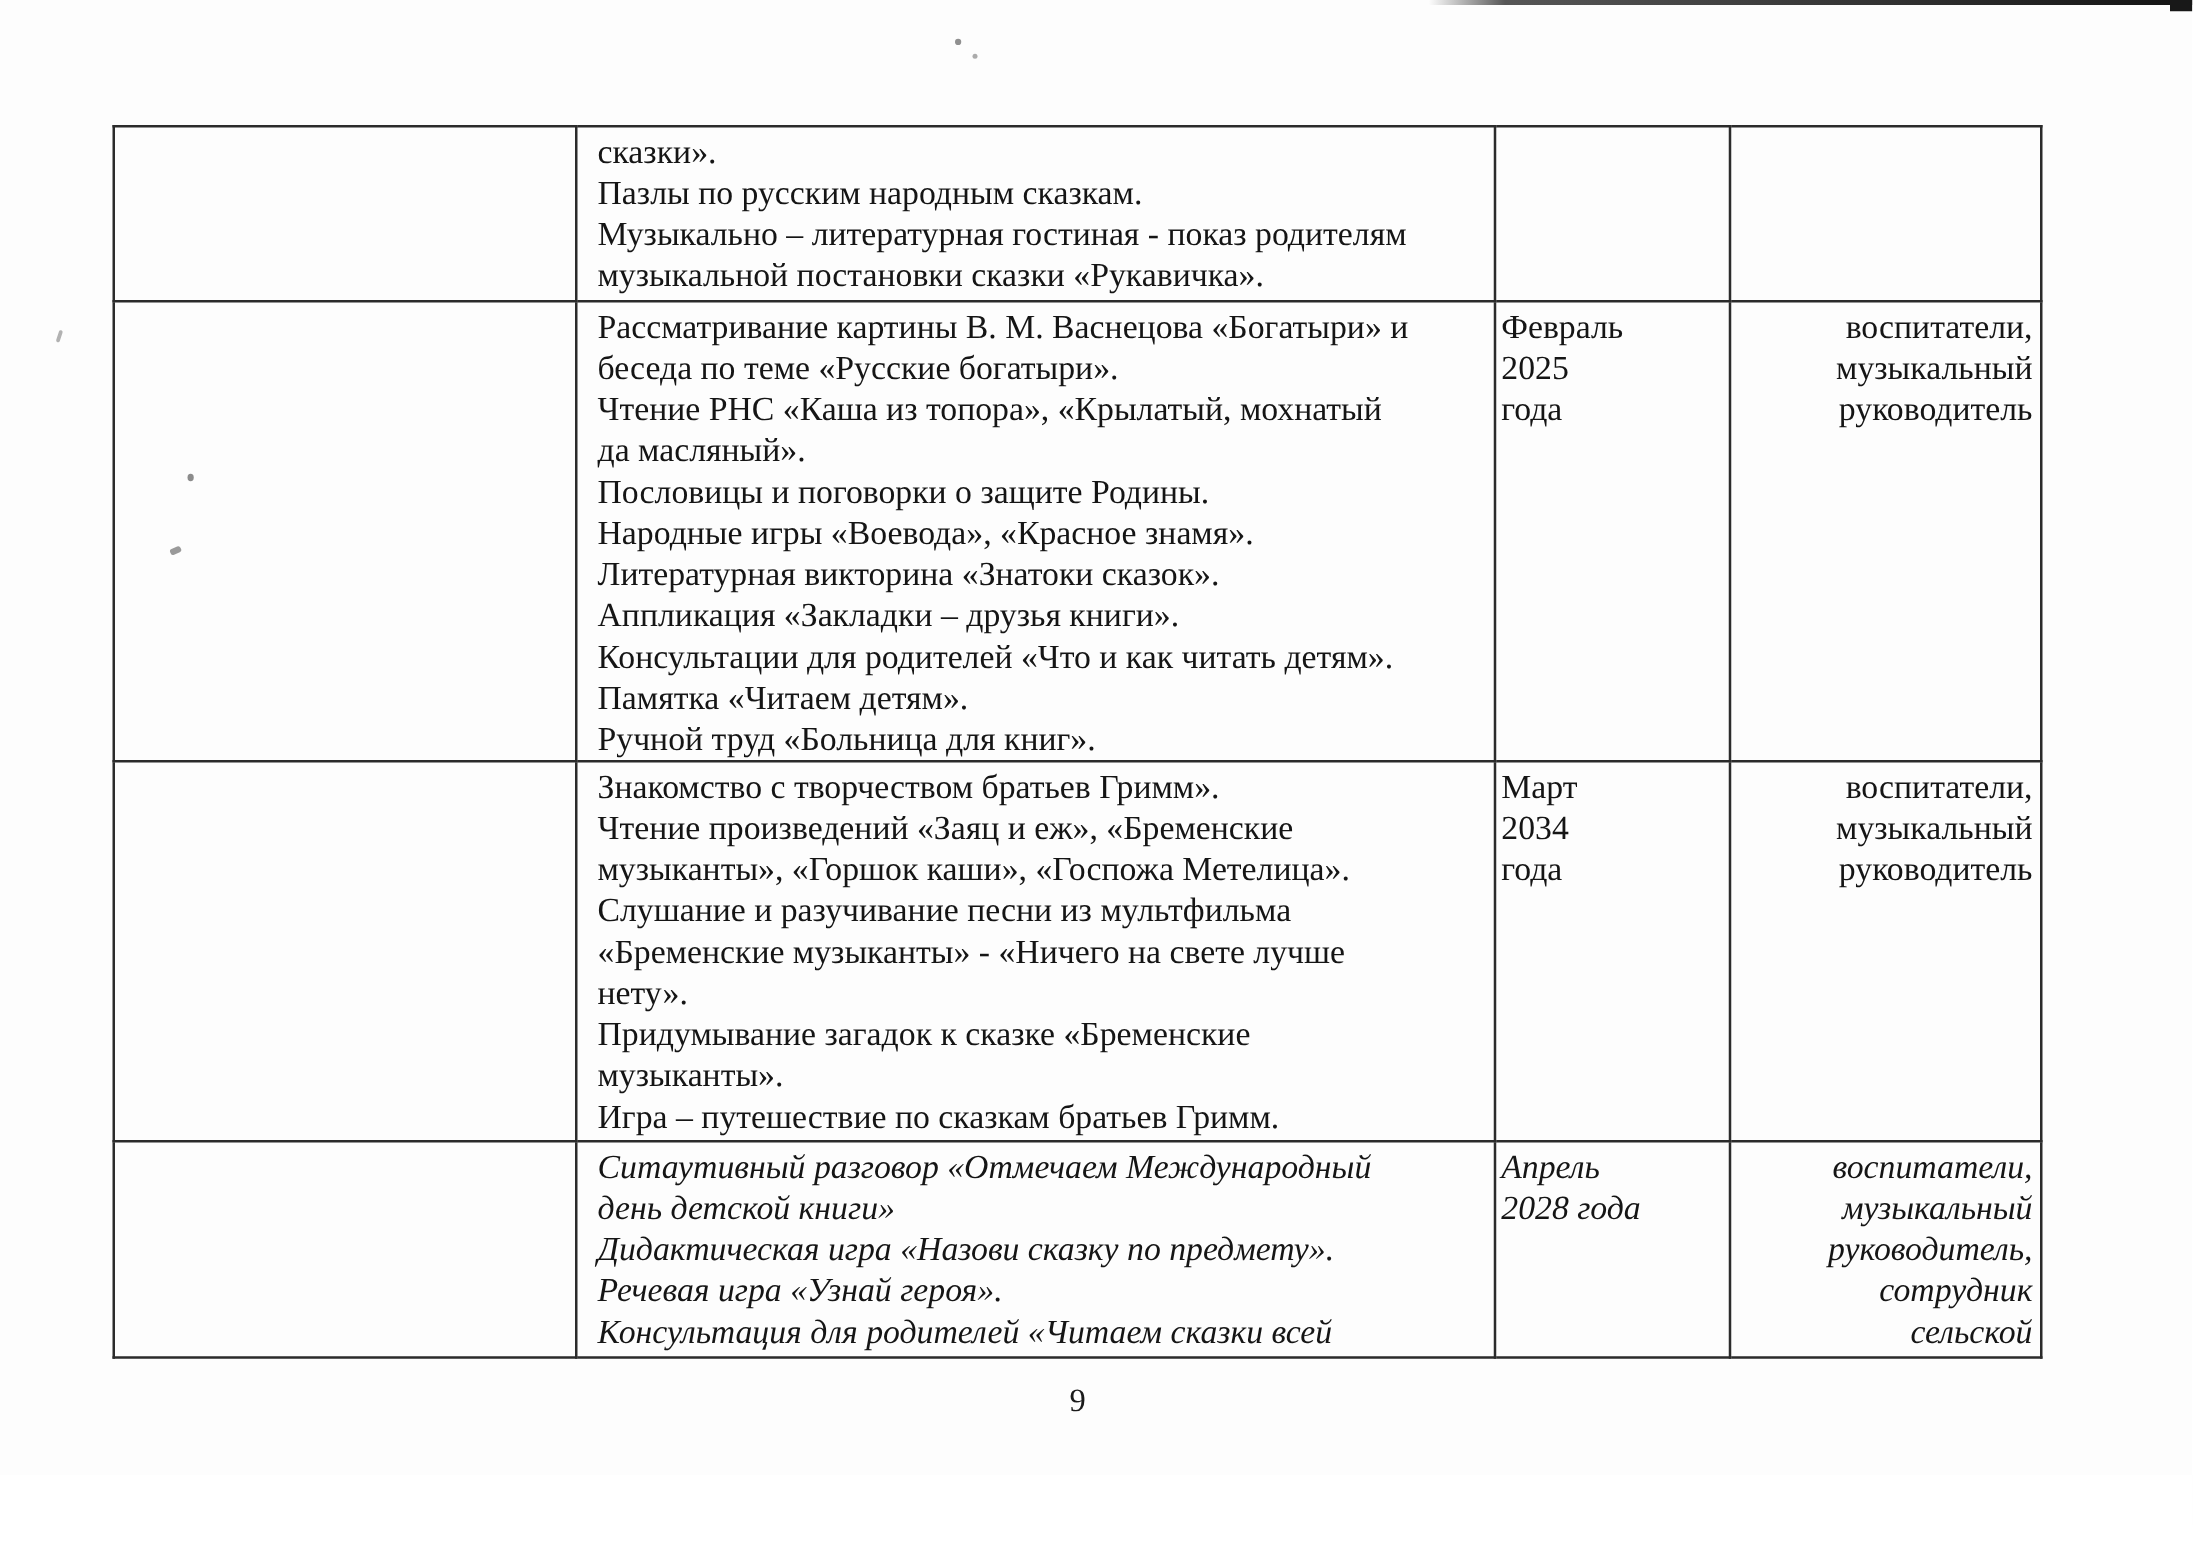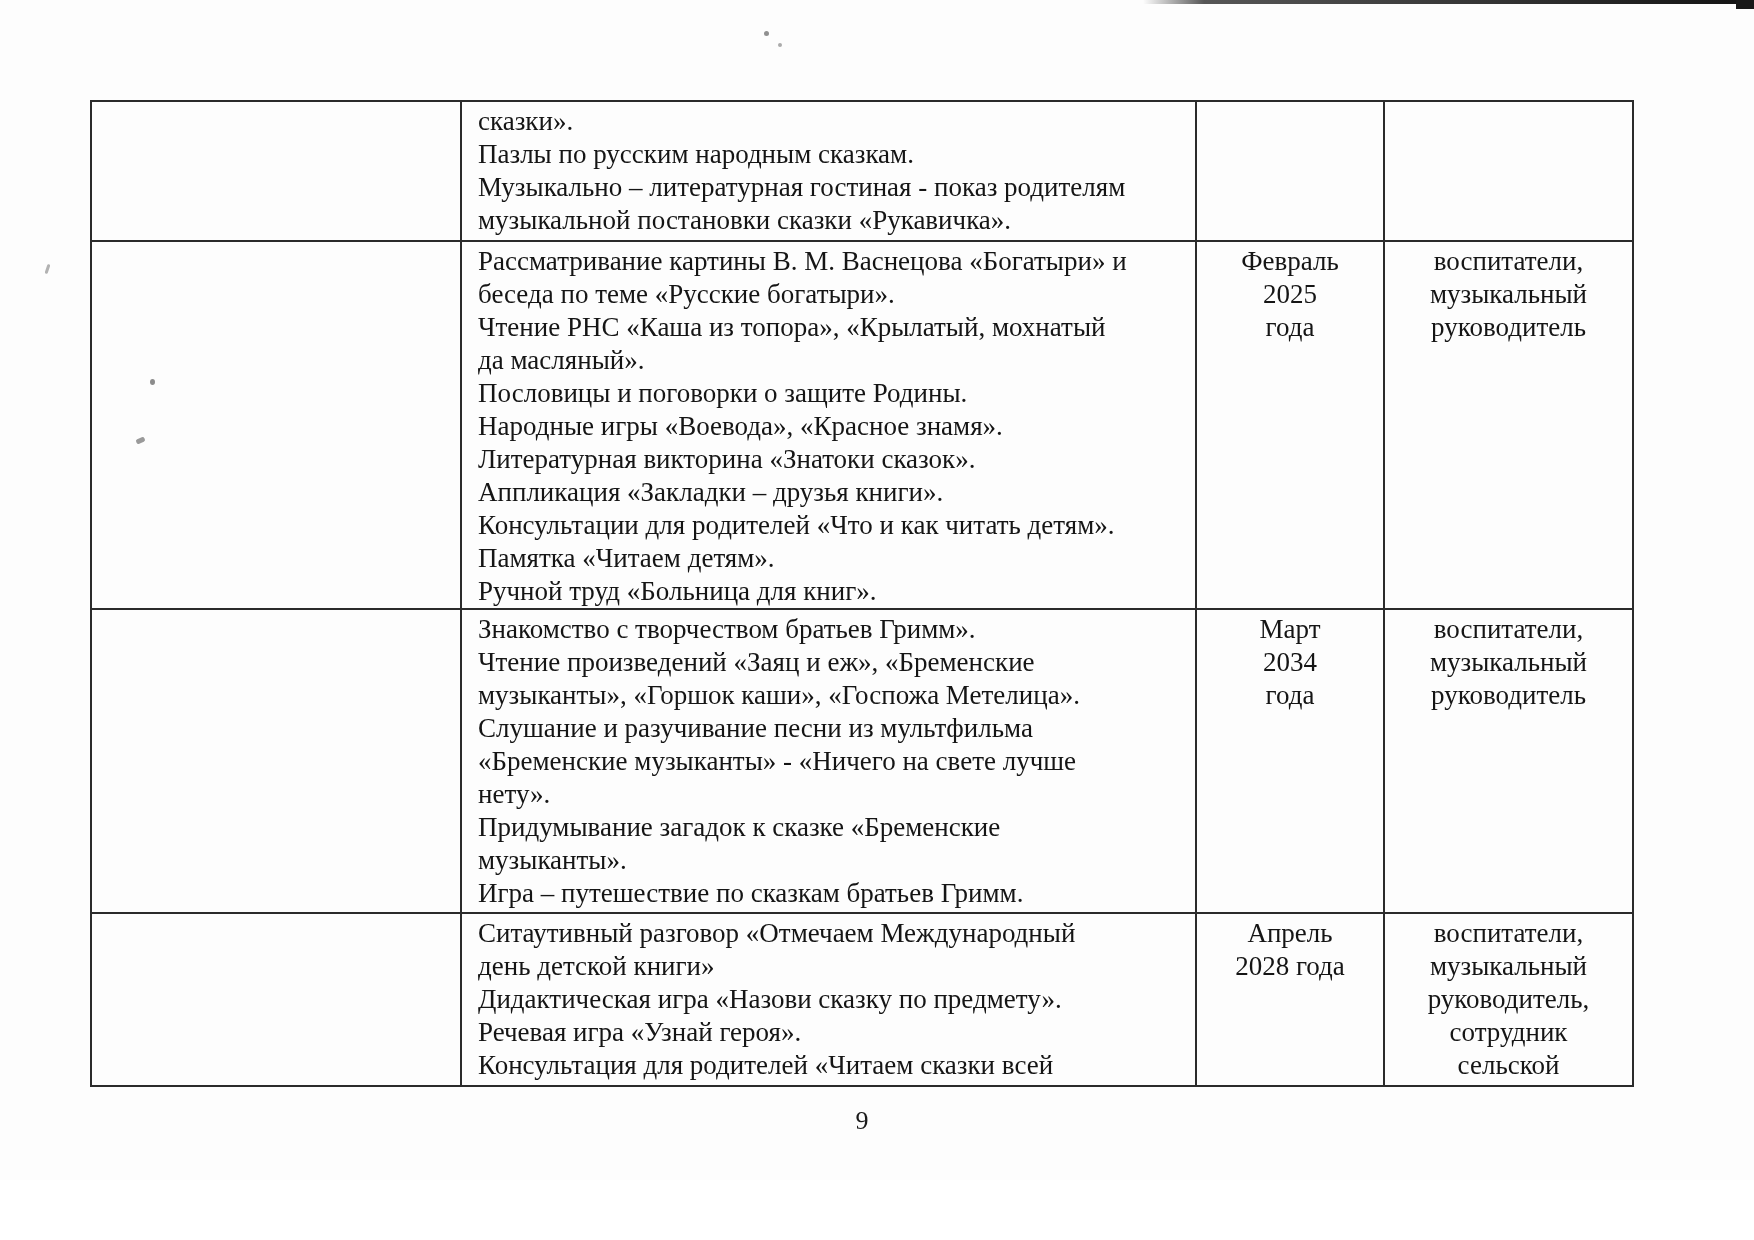--- a/index.html
+++ b/index.html
@@ -28,25 +28,25 @@
     border: 2px solid #2b2b2b;
     vertical-align: top;
     font-size: 27px;
     line-height: 33px;
     white-space: pre-line;
     overflow: hidden;
   }
   tr.row-1 { height: 140px; }
   tr.row-2 { height: 368px; }
   tr.row-3 { height: 304px; padding-left: 12px; }
-  tr.row-4 { height: 173px; }
+  tr.row-4 { height: 173px; font-style: italic; }
   td.cell-note { }
   td.cell-activities { padding: 3px 10px 0 16px; text-align: left; }
-  td.cell-date { padding: 3px 4px 0; text-align: center; }
-  td.cell-resp { padding: 3px 6px 0; text-align: center; }
+  td.cell-date { padding: 3px 4px 0; text-align: left; }
+  td.cell-resp { padding: 3px 6px 0; text-align: right; }
   .page-number {
     position: absolute;
     left: 840px;
     top: 1106px;
     width: 44px;
     text-align: center;
     font-size: 26px;
     line-height: 30px;
     color: #1a1a1a;
   }

